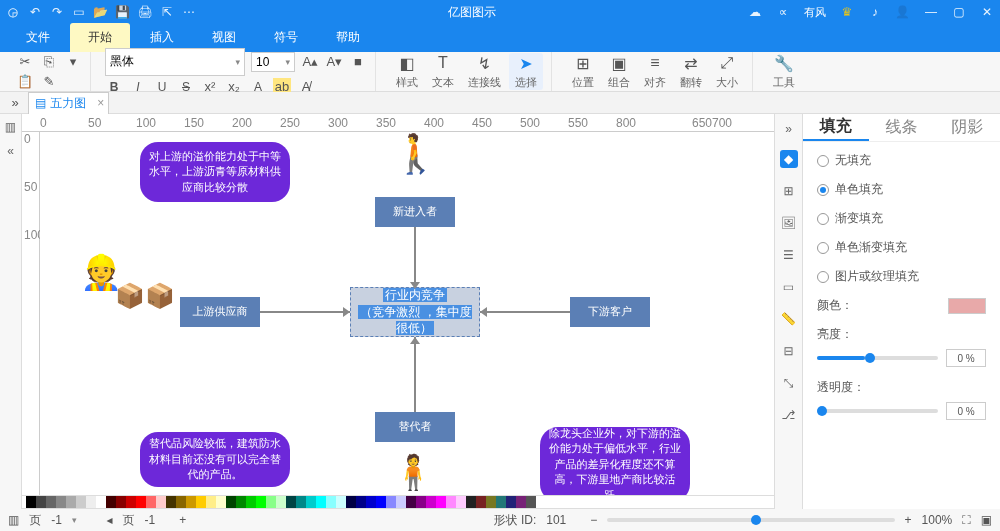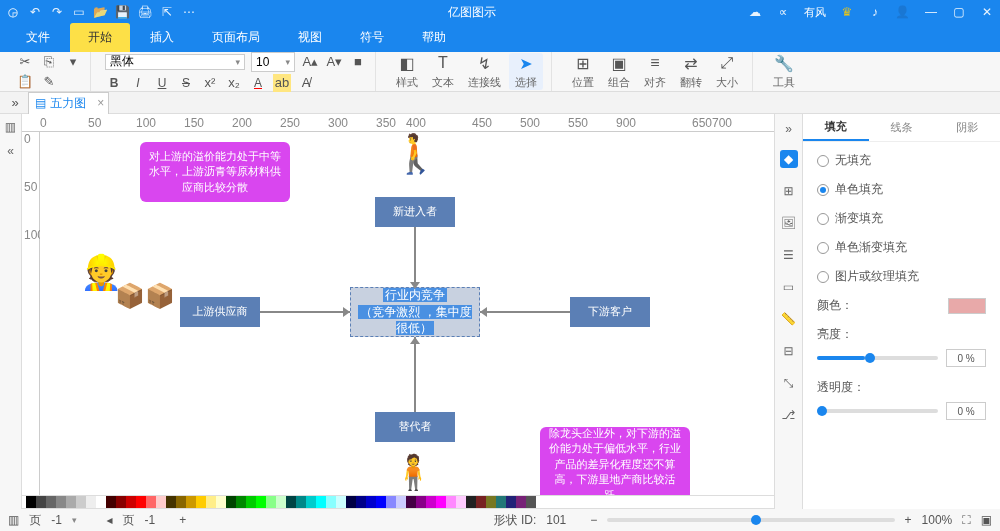--- a/index.html
+++ b/index.html
@@ -4,56 +4,56 @@
 <style>
 *{box-sizing:border-box;margin:0;padding:0;font-family:"Microsoft YaHei",sans-serif;font-size:12px}
 body{width:1000px;height:531px;overflow:hidden;background:#fff;display:flex;flex-direction:column}
 .titlebar{height:24px;background:#1a86ee;display:flex;align-items:center;color:#fff;padding:0 6px}
 .titlebar .qat{display:flex;gap:8px;align-items:center}
 .titlebar .title{flex:1;text-align:center;font-size:12px}
 .titlebar .winbtns{display:flex;gap:14px;align-items:center}
 .tb-icon{width:14px;height:14px;display:inline-flex;align-items:center;justify-content:center;opacity:.9}
 .menubar{height:28px;background:#1a86ee;display:flex;align-items:flex-end;color:#fff;padding-left:8px;gap:2px}
 .menubar .menuitem{padding:6px 18px;font-size:12px;cursor:pointer}
-.menubar .menuitem.active{background:#fde047;color:#333;border-radius:3px 3px 0 0}
+.menubar .menuitem.active{background:#fef9c3;color:#333;border-radius:3px 3px 0 0}
 .menubar .spacer{flex:1}
 .ribbon{height:40px;background:#f7f7f7;border-bottom:1px solid #ddd;display:flex;align-items:center;padding:0 8px;gap:6px}
 .rgroup{display:flex;flex-direction:column;gap:2px;padding:0 8px;border-right:1px solid #e3e3e3;height:100%;justify-content:center}
 .rrow{display:flex;gap:6px;align-items:center}
 .rbtn{width:18px;height:18px;display:flex;align-items:center;justify-content:center;color:#555;cursor:pointer;font-size:13px}
-.fontsel{width:140px;height:16px;border:1px solid #ccc;background:#fff;padding:0 4px;font-size:11px;display:flex;align-items:center;justify-content:space-between}
+.fontsel{width:140px;height:28px;border:1px solid #ccc;background:#fff;padding:0 4px;font-size:11px;display:flex;align-items:center;justify-content:space-between}
 .sizesel{width:44px;height:20px;border:1px solid #ccc;background:#fff;padding:0 4px;font-size:11px;display:flex;align-items:center;justify-content:space-between}
 .bigbtn{display:flex;flex-direction:column;align-items:center;gap:2px;padding:0 6px;color:#555;cursor:pointer}
 .bigbtn .ic{width:20px;height:20px;display:flex;align-items:center;justify-content:center;font-size:16px}
 .bigbtn .lbl{font-size:11px;color:#666}
 .tabstrip{height:22px;background:#f3f3f3;border-bottom:1px solid #ddd;display:flex;align-items:center;padding-left:6px;gap:4px}
 .doctab{background:#fff;border:1px solid #ccc;border-bottom:none;padding:2px 22px 2px 6px;font-size:11px;color:#1a86ee;display:flex;align-items:center;gap:4px;position:relative}
 .doctab .x{position:absolute;right:4px;color:#999}
 .main{flex:1;display:flex;overflow:hidden}
 .leftgutter{width:22px;background:#f7f7f7;border-right:1px solid #ddd;display:flex;flex-direction:column;align-items:center;gap:10px;padding-top:6px;color:#666}
 .canvaswrap{flex:1;display:flex;flex-direction:column;overflow:hidden;position:relative}
 .hruler{height:18px;background:#fff;border-bottom:1px solid #ccc;position:relative;font-size:9px;color:#888;overflow:hidden}
 .hruler span{position:absolute;top:2px}
 .canvasrow{flex:1;display:flex;overflow:hidden}
 .vruler{width:18px;background:#fff;border-right:1px solid #ccc;position:relative;font-size:9px;color:#888}
 .vruler span{position:absolute;left:2px}
 .canvas{flex:1;background:#fff;position:relative;overflow:hidden}
 .shape{position:absolute;display:flex;align-items:center;justify-content:center;text-align:center;color:#fff;font-size:11px;padding:6px;line-height:1.4}
-.greenbox{background:#d946ef;border-radius:6px}
+.greenbox{background:#6d28d9;border-radius:18px}
 .bluebox{background:#5b7fb5}
 .centerbox{background:#c8d1e0;border:1px dashed #5b7fb5;color:#333}
 .centerbox .hl{background:#4a90e2;color:#fff;padding:0 2px}
 .conn{position:absolute;background:#888}
 .arrow{position:absolute;width:0;height:0}
 .iconstrip{width:28px;background:#f7f7f7;border-left:1px solid #ddd;display:flex;flex-direction:column;align-items:center;gap:14px;padding-top:8px;color:#666}
 .iconstrip .ic{width:18px;height:18px;display:flex;align-items:center;justify-content:center;cursor:pointer}
 .iconstrip .ic.active{background:#1a86ee;color:#fff;border-radius:3px;padding:2px}
 .proppanel{width:198px;background:#fff;border-left:1px solid #ddd;display:flex;flex-direction:column}
 .proptabs{height:28px;display:flex;border-bottom:1px solid #eee}
-.proptab{flex:1;display:flex;align-items:center;justify-content:center;font-size:11px;color:#888;cursor:pointer}
+.proptab{flex:1;display:flex;align-items:center;justify-content:center;font-size:16px;color:#888;cursor:pointer}
 .proptab.active{color:#333;font-weight:bold;border-bottom:2px solid #1a86ee}
 .propbody{padding:10px 14px;display:flex;flex-direction:column;gap:12px;font-size:12px;color:#555}
 .radio{display:flex;align-items:center;gap:6px;cursor:pointer}
 .radio .r{width:12px;height:12px;border:1px solid #999;border-radius:50%;display:flex;align-items:center;justify-content:center}
 .radio .r.sel::after{content:"";width:6px;height:6px;background:#1a86ee;border-radius:50%}
 .proprow{display:flex;align-items:center;gap:8px}
 .swatch{width:38px;height:16px;background:#e8a9a9;border:1px solid #ccc}
 .slider{flex:1;height:4px;background:#ddd;position:relative;border-radius:2px}
 .slider .fill{position:absolute;height:100%;background:#1a86ee;border-radius:2px}
 .slider .thumb{position:absolute;width:10px;height:10px;background:#1a86ee;border-radius:50%;top:-3px}
@@ -91,21 +91,20 @@
     <span class="tb-icon">—</span>
     <span class="tb-icon">▢</span>
     <span class="tb-icon">✕</span>
   </div>
 </div>
 
 <div class="menubar">
   <div class="menuitem">文件</div>
   <div class="menuitem active">开始</div>
   <div class="menuitem">插入</div>
-  <div class="menuitem">页面布局</div>
   <div class="menuitem">视图</div>
   <div class="menuitem">符号</div>
   <div class="menuitem">帮助</div>
   <div class="spacer"></div>
 </div>
 
 <div class="ribbon">
   <div class="rgroup">
     <div class="rrow">
       <span class="rbtn">✂</span>
@@ -219,37 +218,38 @@
   <div class="canvaswrap">
     <div class="hruler">
       <span style="left:18px">0</span>
         <span style="left:66px">50</span>
         <span style="left:114px">100</span>
         <span style="left:162px">150</span>
         <span style="left:210px">200</span>
         <span style="left:258px">250</span>
         <span style="left:306px">300</span>
         <span style="left:354px">350</span>
-        <span style="left:384px">400</span>
+        <span style="left:402px">400</span>
         <span style="left:450px">450</span>
         <span style="left:498px">500</span>
         <span style="left:546px">550</span>
-        <span style="left:594px">900</span>
+        <span style="left:594px">800</span>
         <span style="left:670px">650</span>
         <span style="left:690px">700</span>
     </div>
     <div class="canvasrow">
       <div class="vruler">
         <span style="top:0">0</span>
           <span style="top:48px">50</span>
           <span style="top:96px">100</span>
       </div>
       <div class="canvas">
 
         <div class="shape greenbox" style="left:100px;top:10px;width:150px;height:60px">对上游的溢价能力处于中等水平，上游沥青等原材料供应商比较分散</div>
+        <div class="shape greenbox" style="left:100px;top:300px;width:150px;height:55px">替代品风险较低，建筑防水材料目前还没有可以完全替代的产品。</div>
         <div class="shape greenbox" style="left:500px;top:295px;width:150px;height:75px">除龙头企业外，对下游的溢价能力处于偏低水平，行业产品的差异化程度还不算高，下游里地产商比较活跃。</div>
 
         <div class="shape bluebox" style="left:335px;top:65px;width:80px;height:30px">新进入者</div>
         <div class="shape bluebox" style="left:140px;top:165px;width:80px;height:30px">上游供应商</div>
         <div class="shape bluebox" style="left:530px;top:165px;width:80px;height:30px">下游客户</div>
         <div class="shape bluebox" style="left:335px;top:280px;width:80px;height:30px">替代者</div>
 
         <div class="shape centerbox" style="left:310px;top:155px;width:130px;height:50px;font-size:10px">
           <div><span class="hl">行业内竞争</span><br><span class="hl">（竞争激烈 ，集中度很低）</span></div>
         </div>

